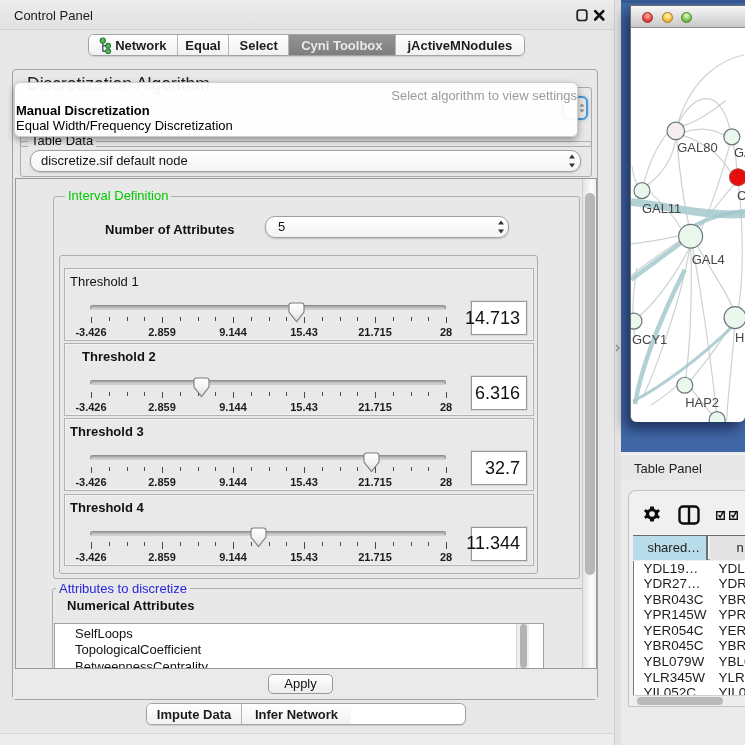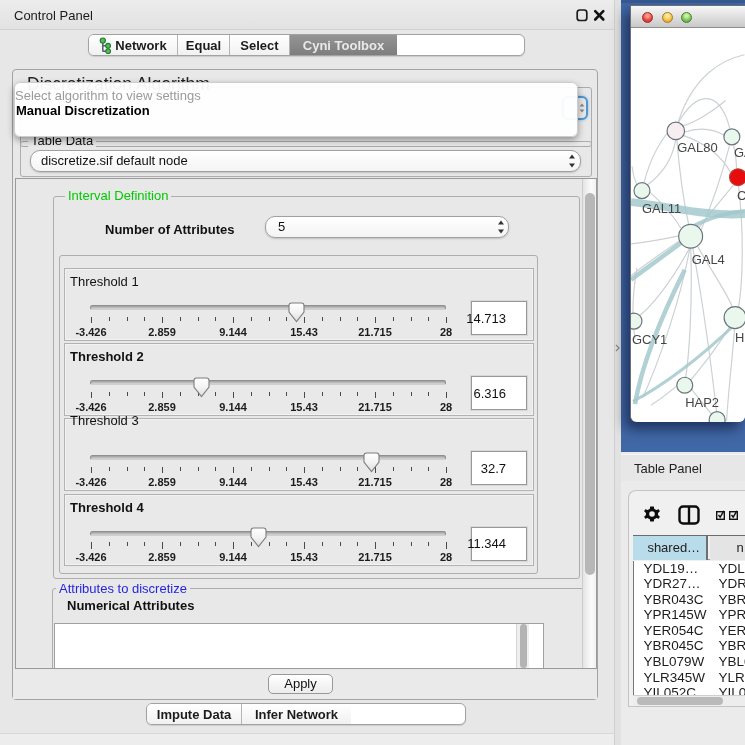--- a/index.html
+++ b/index.html
@@ -9,21 +9,21 @@
 .glabel{position:absolute;background:#e8e8e8;padding:0 3px;line-height:13px}
 .combo{position:absolute;background:linear-gradient(#ffffff,#f4f4f4);border:1px solid #a0a0a0;border-radius:10px;line-height:20px;box-shadow:0 1px 2px rgba(0,0,0,0.18)}
 .spin{position:absolute;width:8px;height:14px}
 .spin svg{display:block}
 .tabs{position:absolute;height:22px;display:flex;border:1px solid #a2a2a2;border-radius:6px;overflow:hidden;background:#fff;box-shadow:0 1px 1px rgba(0,0,0,0.12)}
 .tab{height:100%;display:flex;align-items:center;justify-content:center;font-weight:600;color:#1c1c1c;background:linear-gradient(#ffffff,#f1f1f1);border-right:1px solid #b5b5b5;font-size:13px}
 .tab:last-child{border-right:none}
 .tab.sel{background:linear-gradient(#949494,#7e7e7e);color:#e9e9e9}
 .tbox{position:absolute;border:1px solid #b2b2b2;background:#e9e9e9;box-shadow:inset 0 0 0 1px #f2f2f2}
 .groove{position:absolute;height:5px;border-radius:3px;background:linear-gradient(#9e9e9e,#d7d7d7);border:1px solid #8f8f8f;border-bottom-color:#cfcfcf}
-.vbox{position:absolute;background:#fff;border:1px solid #989898;box-shadow:0 0 0 1px #d8d8d8;font-size:13px;display:flex;align-items:center;justify-content:flex-end;padding-right:20px}
+.vbox{position:absolute;background:#fff;border:1px solid #989898;box-shadow:0 0 0 1px #d8d8d8;font-size:18px;display:flex;align-items:center;justify-content:flex-end;padding-right:6px}
 .ticklabel{position:absolute;font-size:11px;font-weight:bold;color:#1c1c1c;transform:translateX(-50%)}
 </style></head>
 <body>
 
 <div class="a" style="left:0;top:0;width:621px;height:745px;background:#e7e7e7"></div>
 <div class="a" style="left:0;top:0;width:621px;height:30px;background:linear-gradient(#ececec,#e2e2e2);border-bottom:1px solid #d2d2d2"></div>
 <div class="a" style="left:14px;top:8px;color:#1a1a1a">Control Panel</div>
 
 <svg class="a" style="left:576px;top:9px" width="13" height="13" viewBox="0 0 13 13">
     <rect x="1.2" y="1" width="9.6" height="10.5" rx="2.6" fill="none" stroke="#1c1c1c" stroke-width="1.7"></rect>
@@ -35,20 +35,21 @@
 <div class="tabs" style="left:88px;top:34px;width:437px">
   <div class="tab" style="width:89px"><svg width="12" height="17" viewBox="0 0 12 17" style="margin-right:4px">
         <path d="M3.8 4 L3.8 14.6 M3.8 8.8 L8.8 8.8 M3.8 14.2 L8.8 14.2" stroke="#565b6f" stroke-width="1.5" fill="none"></path>
         <circle cx="3.8" cy="3.6" r="2.6" fill="#5cb85c" stroke="#1e7b30" stroke-width="1.1"></circle>
         <circle cx="9.1" cy="8.8" r="2.4" fill="#5cb85c" stroke="#1e7b30" stroke-width="1.1"></circle>
         <circle cx="9.1" cy="14.2" r="2.4" fill="#5cb85c" stroke="#1e7b30" stroke-width="1.1"></circle>
       </svg>Network</div>
   <div class="tab" style="width:52px">Equal</div>
   <div class="tab" style="width:60px">Select</div>
   <div class="tab sel" style="width:107px">Cyni Toolbox</div>
+  <div class="tab" style="width:129px">jActiveMNodules</div>
 </div>
 
 <div class="a" style="left:12px;top:69px;width:586px;height:631px;border:1px solid #a3a3a3;border-radius:4px;background:#e8e8e8"></div>
 
 <div class="a" style="left:20px;top:87px;width:572px;height:60px;border:1px solid #ababab;border-radius:3px"></div>
 
 <div class="a" style="left:562px;top:96px;width:26px;height:24px;border:2.5px solid #4f97d2;border-radius:6px;background:#e8e8e8;box-shadow:0 0 3px #85b9e2"></div>
 <div class="spin" style="left:579px;top:103px">
     <svg width="6" height="10" viewBox="0 0 6 10">
       <path d="M3 0.5 L5.5 3.5 L0.5 3.5 Z" fill="#888"></path>
@@ -117,21 +118,21 @@
           <linearGradient id="th0" x1="0" y1="0" x2="0" y2="1">
             <stop offset="0" stop-color="#ffffff"></stop>
             <stop offset="0.55" stop-color="#f2f2f2"></stop>
             <stop offset="1" stop-color="#dcdcdc"></stop>
           </linearGradient>
         </defs>
         <path d="M3.5 1 Q1 1 1 3.5 L1 10 L8.5 19.5 L16 10 L16 3.5 Q16 1 13.5 1 Z" fill="url(#th0)" stroke="#7d7d7d" stroke-width="1.1"></path>
       </svg>
       <div class="vbox" style="left:455px;top:122px;width:56px;height:34px">14.713</div>
       <div class="tbox" style="left:47.5px;top:164px;width:470px;height:72.5px"></div>
-      <div class="a" style="left:54px;top:170px;font-weight:bold">Threshold 2</div>
+      <div class="a" style="left:66px;top:170px;font-weight:bold">Threshold 2</div>
       <div class="groove" style="left:74px;top:201px;width:356px"></div>
       <div class="a" style="left:75.0px;top:212.5px;width:1px;height:6.5px;background:#4a4a4a"></div>
       <div class="a" style="left:92.8px;top:212.5px;width:1px;height:4px;background:#4a4a4a"></div>
       <div class="a" style="left:110.5px;top:212.5px;width:1px;height:4px;background:#4a4a4a"></div>
       <div class="a" style="left:128.3px;top:212.5px;width:1px;height:4px;background:#4a4a4a"></div>
       <div class="a" style="left:146.0px;top:212.5px;width:1px;height:6.5px;background:#4a4a4a"></div>
       <div class="a" style="left:163.8px;top:212.5px;width:1px;height:4px;background:#4a4a4a"></div>
       <div class="a" style="left:181.5px;top:212.5px;width:1px;height:4px;background:#4a4a4a"></div>
       <div class="a" style="left:199.3px;top:212.5px;width:1px;height:4px;background:#4a4a4a"></div>
       <div class="a" style="left:217.0px;top:212.5px;width:1px;height:6.5px;background:#4a4a4a"></div>
@@ -158,21 +159,21 @@
           <linearGradient id="th1" x1="0" y1="0" x2="0" y2="1">
             <stop offset="0" stop-color="#ffffff"></stop>
             <stop offset="0.55" stop-color="#f2f2f2"></stop>
             <stop offset="1" stop-color="#dcdcdc"></stop>
           </linearGradient>
         </defs>
         <path d="M3.5 1 Q1 1 1 3.5 L1 10 L8.5 19.5 L16 10 L16 3.5 Q16 1 13.5 1 Z" fill="url(#th1)" stroke="#7d7d7d" stroke-width="1.1"></path>
       </svg>
       <div class="vbox" style="left:455px;top:197px;width:56px;height:34px">6.316</div>
       <div class="tbox" style="left:47.5px;top:239px;width:470px;height:72.5px"></div>
-      <div class="a" style="left:54px;top:234px;font-weight:normal">Threshold 3</div>
+      <div class="a" style="left:54px;top:245px;font-weight:bold">Threshold 3</div>
       <div class="groove" style="left:74px;top:276px;width:356px"></div>
       <div class="a" style="left:75.0px;top:287.5px;width:1px;height:6.5px;background:#4a4a4a"></div>
       <div class="a" style="left:92.8px;top:287.5px;width:1px;height:4px;background:#4a4a4a"></div>
       <div class="a" style="left:110.5px;top:287.5px;width:1px;height:4px;background:#4a4a4a"></div>
       <div class="a" style="left:128.3px;top:287.5px;width:1px;height:4px;background:#4a4a4a"></div>
       <div class="a" style="left:146.0px;top:287.5px;width:1px;height:6.5px;background:#4a4a4a"></div>
       <div class="a" style="left:163.8px;top:287.5px;width:1px;height:4px;background:#4a4a4a"></div>
       <div class="a" style="left:181.5px;top:287.5px;width:1px;height:4px;background:#4a4a4a"></div>
       <div class="a" style="left:199.3px;top:287.5px;width:1px;height:4px;background:#4a4a4a"></div>
       <div class="a" style="left:217.0px;top:287.5px;width:1px;height:6.5px;background:#4a4a4a"></div>
@@ -245,20 +246,21 @@
         </defs>
         <path d="M3.5 1 Q1 1 1 3.5 L1 10 L8.5 19.5 L16 10 L16 3.5 Q16 1 13.5 1 Z" fill="url(#th3)" stroke="#7d7d7d" stroke-width="1.1"></path>
       </svg>
       <div class="vbox" style="left:455px;top:347.7px;width:56px;height:34px">11.344</div>
     </div>
 
   <div class="grp" style="left:36px;top:409px;width:542px;height:120px"></div>
   <div class="glabel" style="left:40px;top:403px;color:#2626dd">Attributes to discretize</div>
   <div class="a" style="left:51px;top:419px;font-weight:bold">Numerical Attributes</div>
   <div class="a" style="left:38px;top:444px;width:490px;height:60px;background:#fff;border:1px solid #a0a0a0">
+     <div style="padding:1.5px 0 0 20px;line-height:16.6px">SelfLoops<br>TopologicalCoefficient<br>BetweennessCentrality</div>
      <div class="a" style="right:14px;top:0;width:13px;height:60px;background:#efefef;border-left:1px solid #d5d5d5"></div>
      <div class="a" style="right:16.5px;top:0px;width:7px;height:44px;background:#b3b3b3;border-radius:3.5px"></div>
   </div>
 
   <div class="a" style="left:566px;top:0;width:16px;height:491px;background:linear-gradient(to right,#e4e4e4,#fbfbfb 55%,#ececec);border-left:1px solid #cccccc"></div>
   <div class="a" style="left:569px;top:14px;width:10px;height:382px;background:#b7b7b7;border-radius:5px"></div>
 </div>
 
 <div class="a" style="left:13px;top:670px;width:584px;height:29px;background:#eaeaea"></div>
 <div class="a" style="left:268px;top:674px;width:65px;height:20px;background:linear-gradient(#ffffff,#ececec);border:1px solid #999;border-radius:5px;text-align:center;line-height:18px">Apply</div>
@@ -400,15 +402,16 @@
         <span style="position:absolute;left:84.5px">YIL052C</span>
       </div>
     </div>
 
   <div class="a" style="left:4px;top:204px;width:113px;height:13px;background:#ededed;border-top:1px solid #cfcfcf"></div>
   <div class="a" style="left:8px;top:206px;width:86px;height:8px;background:#b9b9b9;border-radius:4px"></div>
 </div>
 
 <div class="a" style="left:27px;top:76.2px;color:#222;font-size:17.5px;line-height:17.5px">Discretization Algorithm</div>
 <div class="a" style="left:14px;top:82px;width:564px;height:55px;background:rgba(255,255,255,0.95);border:1px solid #cdcdcd;border-radius:6px;box-shadow:0 3px 7px rgba(0,0,0,0.38)">
-  <div class="a" style="left:0;top:5px;width:100%;text-align:left;color:#9b9b9b">Select algorithm to view settings</div>
+  <div class="a" style="left:0;top:5px;width:100%;text-align:right;color:#9b9b9b">Select algorithm to view settings</div>
   <div class="a" style="left:1px;top:20px;font-weight:bold;color:#000">Manual Discretization</div>
+  <div class="a" style="left:1px;top:35px;color:#000">Equal Width/Frequency Discretization</div>
 </div>
 
 </body></html>

